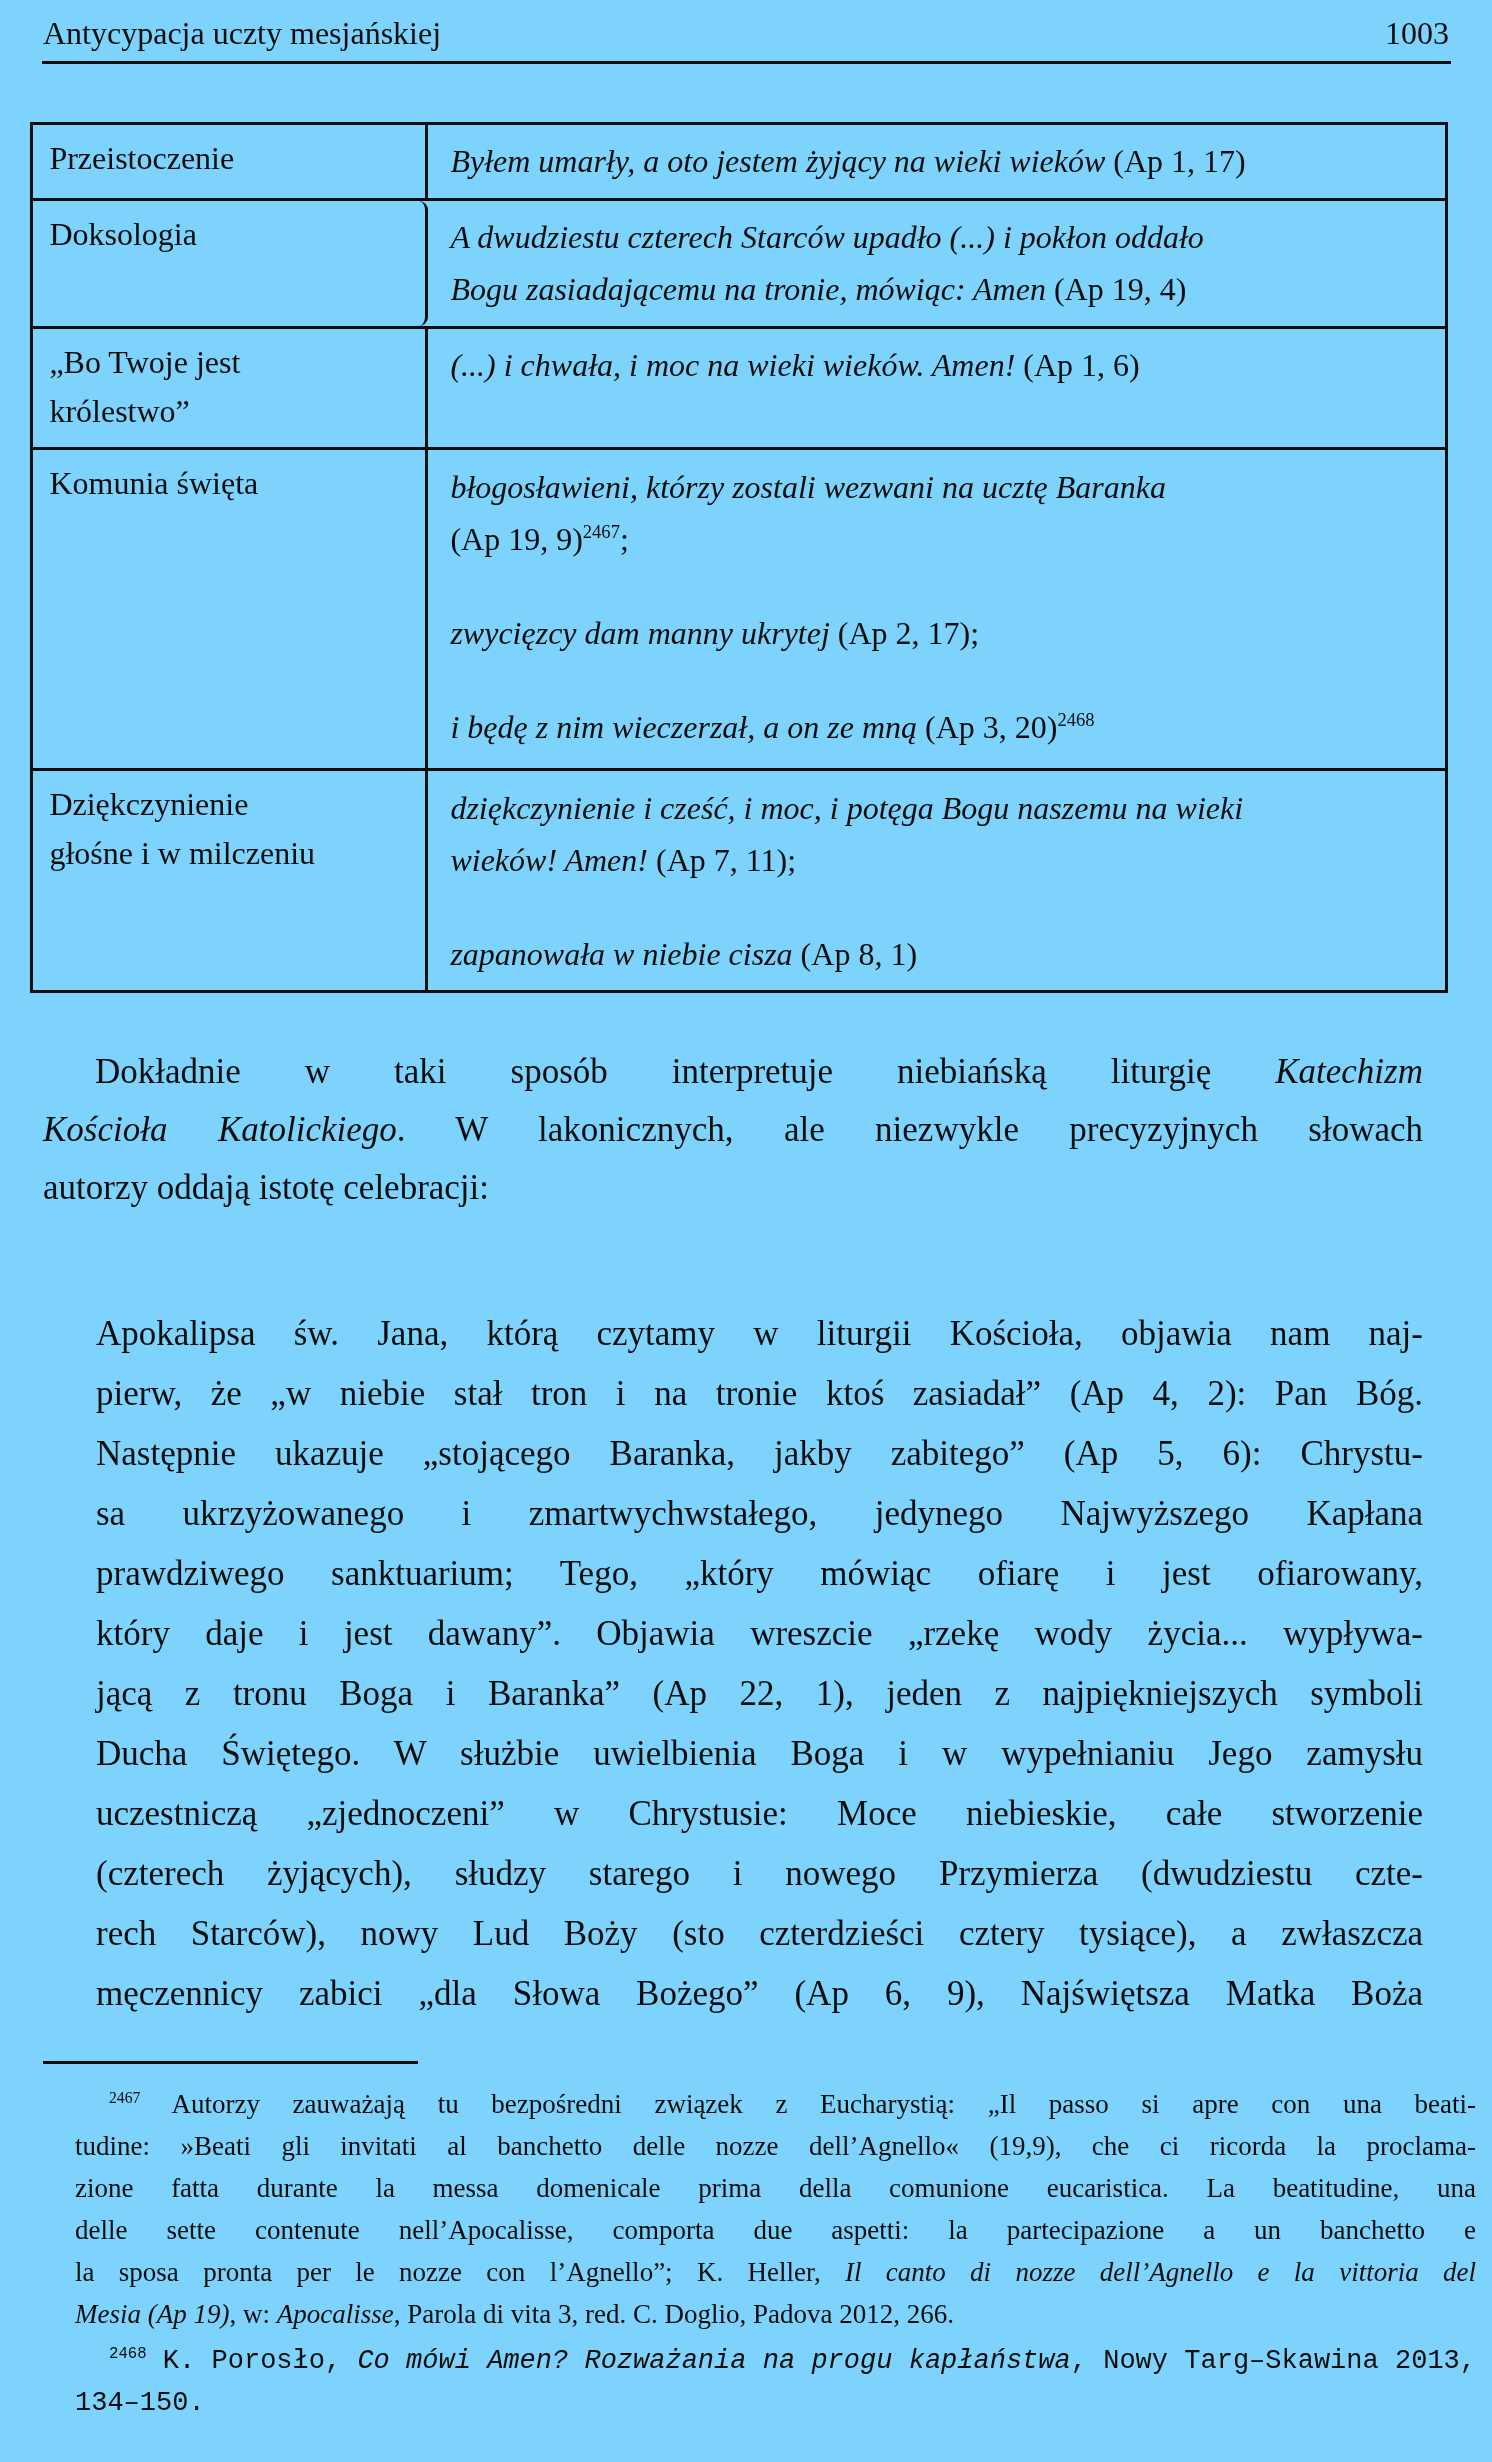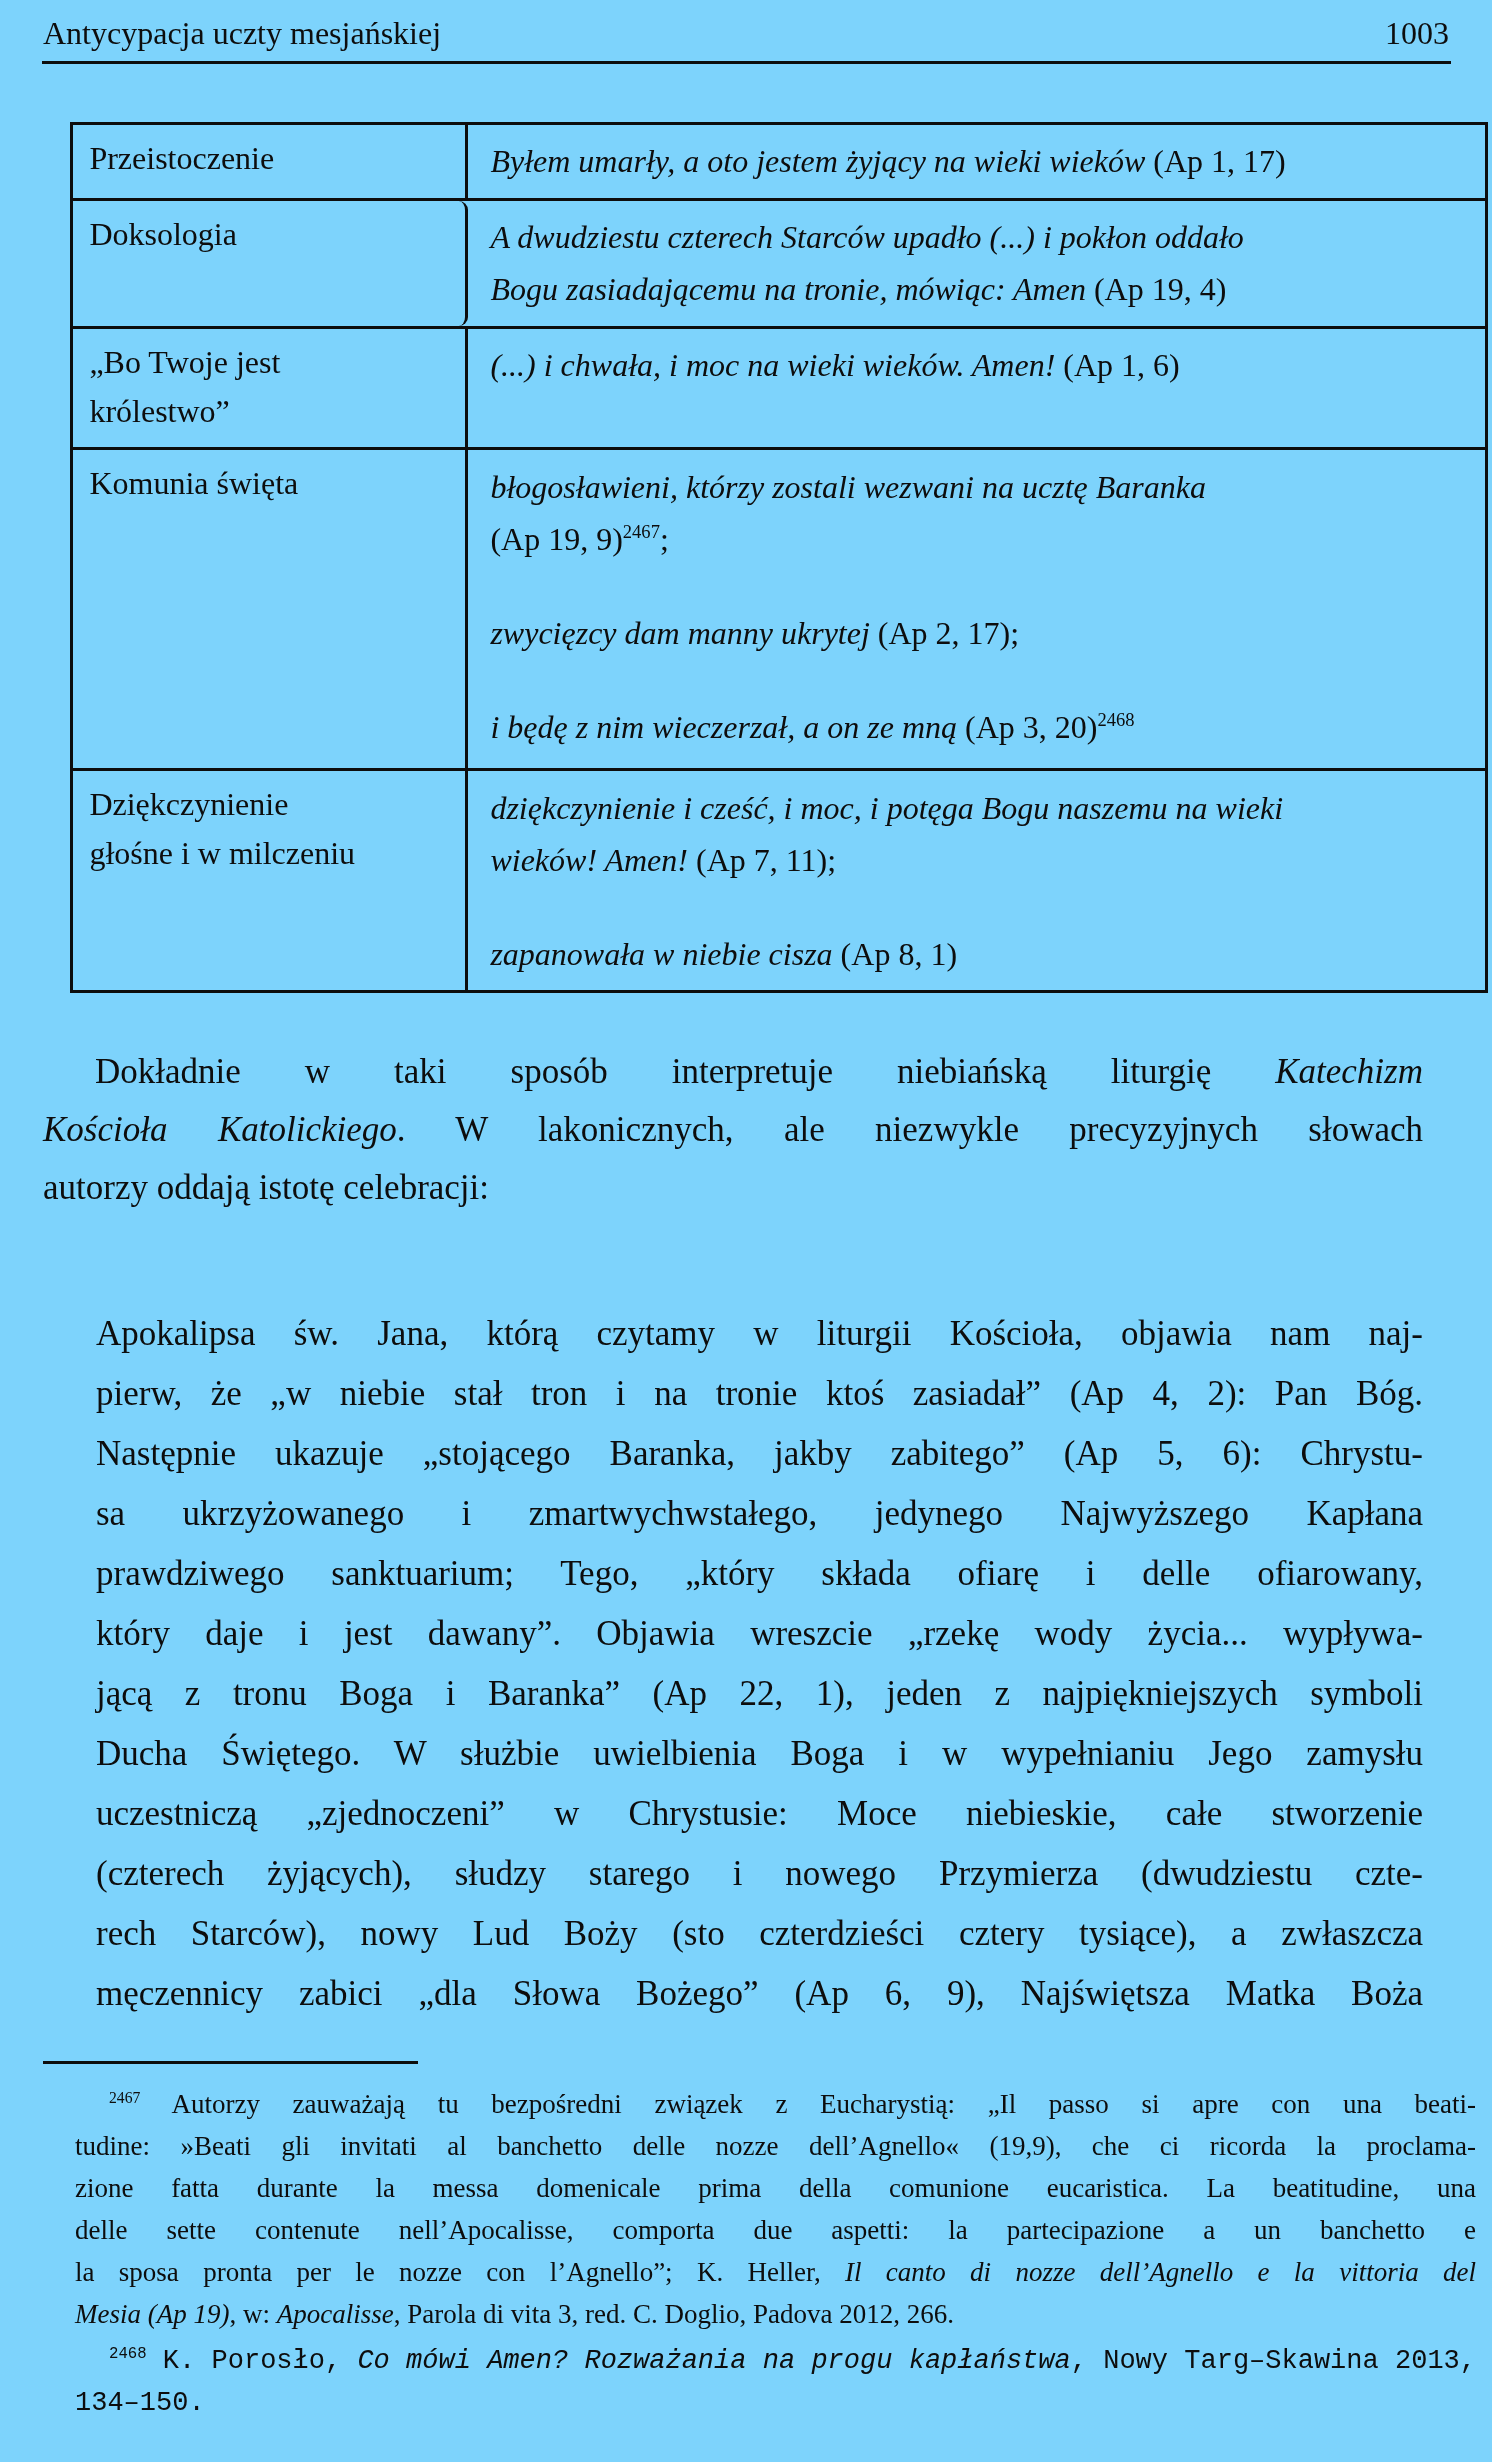--- a/index.html
+++ b/index.html
@@ -26,21 +26,21 @@
   }
   .hdr-rule {
     position:absolute; left:42px; top:61px; width:1409px; height:3px;
     background:#0d0d0d;
   }
 
   
   .ltable {
     position:absolute; left:30px; top:122px; width:1418px;
     border:3.7px solid #0d0d0d; box-sizing:border-box;
-    font-size:32px; line-height:52px;margin-left:40px;
+    font-size:32px; line-height:52px;
   }
   .trow { display:grid; grid-template-columns:395px 1fr; border-top:3px solid #0d0d0d; }
   .trow:first-child { border-top:none; }
   .tlabel {
     border-right:3px solid #0d0d0d;
     padding:9px 13.4px 9px 16.4px;
     line-height:49px;
   }
   .tcontent { padding:10.4px 18px 10.4px 22.4px; }
   .trow:nth-child(1) .tlabel, .trow:nth-child(1) .tcontent { min-height:46px; }
@@ -138,21 +138,21 @@
       <div class="line just ind"><span>Dokładnie w taki sposób interpretuje niebiańską liturgię </span><span class="it">Katechizm</span></div>
       <div class="line just"><span class="it">Kościoła Katolickiego</span><span>. W lakonicznych, ale niezwykle precyzyjnych słowach</span></div>
       <div class="line"><span>autorzy oddają istotę celebracji:</span></div>
     </div>
 
   <div class="bquote">
       <div class="line just"><span>Apokalipsa św. Jana, którą czytamy w liturgii Kościoła, objawia nam naj-</span></div>
       <div class="line just"><span>pierw, że „w niebie stał tron i na tronie ktoś zasiadał” (Ap 4, 2): Pan Bóg.</span></div>
       <div class="line just"><span>Następnie ukazuje „stojącego Baranka, jakby zabitego” (Ap 5, 6): Chrystu-</span></div>
       <div class="line just"><span>sa ukrzyżowanego i zmartwychwstałego, jedynego Najwyższego Kapłana</span></div>
-      <div class="line just"><span>prawdziwego sanktuarium; Tego, „który składa ofiarę i delle ofiarowany,</span></div>
+      <div class="line just"><span>prawdziwego sanktuarium; Tego, „który mówiąc ofiarę i jest ofiarowany,</span></div>
       <div class="line just"><span>który daje i jest dawany”. Objawia wreszcie „rzekę wody życia... wypływa-</span></div>
       <div class="line just"><span>jącą z tronu Boga i Baranka” (Ap 22, 1), jeden z najpiękniejszych symboli</span></div>
       <div class="line just"><span>Ducha Świętego. W służbie uwielbienia Boga i w wypełnianiu Jego zamysłu</span></div>
       <div class="line just"><span>uczestniczą „zjednoczeni” w Chrystusie: Moce niebieskie, całe stworzenie</span></div>
       <div class="line just"><span>(czterech żyjących), słudzy starego i nowego Przymierza (dwudziestu czte-</span></div>
       <div class="line just"><span>rech Starców), nowy Lud Boży (sto czterdzieści cztery tysiące), a zwłaszcza</span></div>
       <div class="line just"><span>męczennicy zabici „dla Słowa Bożego” (Ap 6, 9), Najświętsza Matka Boża</span></div>
     </div>
 
   <div class="fn-rule"></div>

